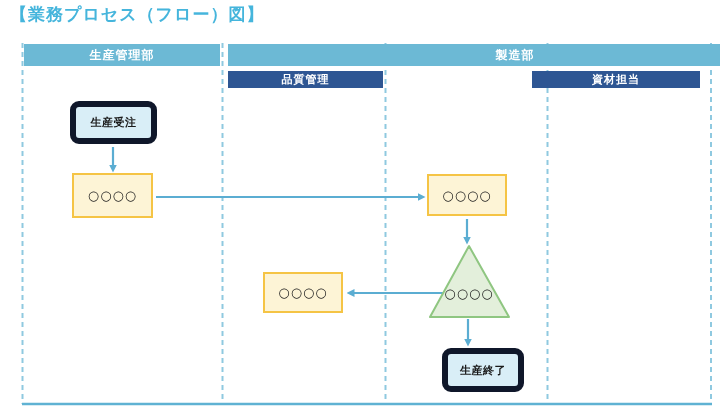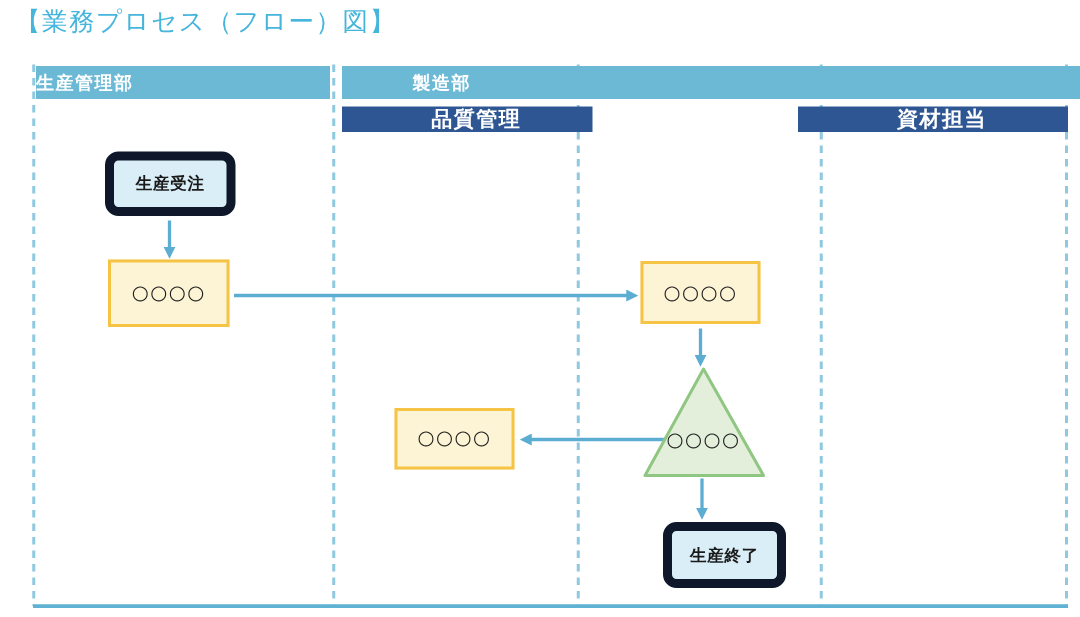--- a/index.html
+++ b/index.html
@@ -9,52 +9,52 @@
     height: 411px;
     background: #ffffff;
     font-family: "DejaVu Sans", "Liberation Sans", sans-serif;
     overflow: hidden;
   }
   .page-title {
     position: absolute;
     left: 10px;
     top: 3px;
     font-size: 17px;
-    font-weight: normal;
+    font-weight: bold;
     color: #45B5DC;
     letter-spacing: 1px;
     white-space: nowrap;
   }
   .overlay {
     position: absolute;
     left: 0; top: 0;
   }
   .lane-header {
     position: absolute;
     height: 22px;
     background: #6CB9D5;
     color: #ffffff;
     font-size: 12px;
     font-weight: bold;
     display: flex;
     align-items: center;
+    justify-content: center;
     letter-spacing: 1px;
   }
   .sub-header {
     position: absolute;
     height: 17px;
     background: #2E5693;
     color: #ffffff;
-    font-size: 14px;
+    font-size: 11px;
     font-weight: bold;
     display: flex;
     align-items: center;
     justify-content: center;
     letter-spacing: 1px;
-    padding-left: 12px;
   }
   .node {
     position: absolute;
     display: flex;
     align-items: center;
     justify-content: center;
     font-weight: bold;
     color: #1a1a1a;
     box-sizing: border-box;
     text-align: center;

